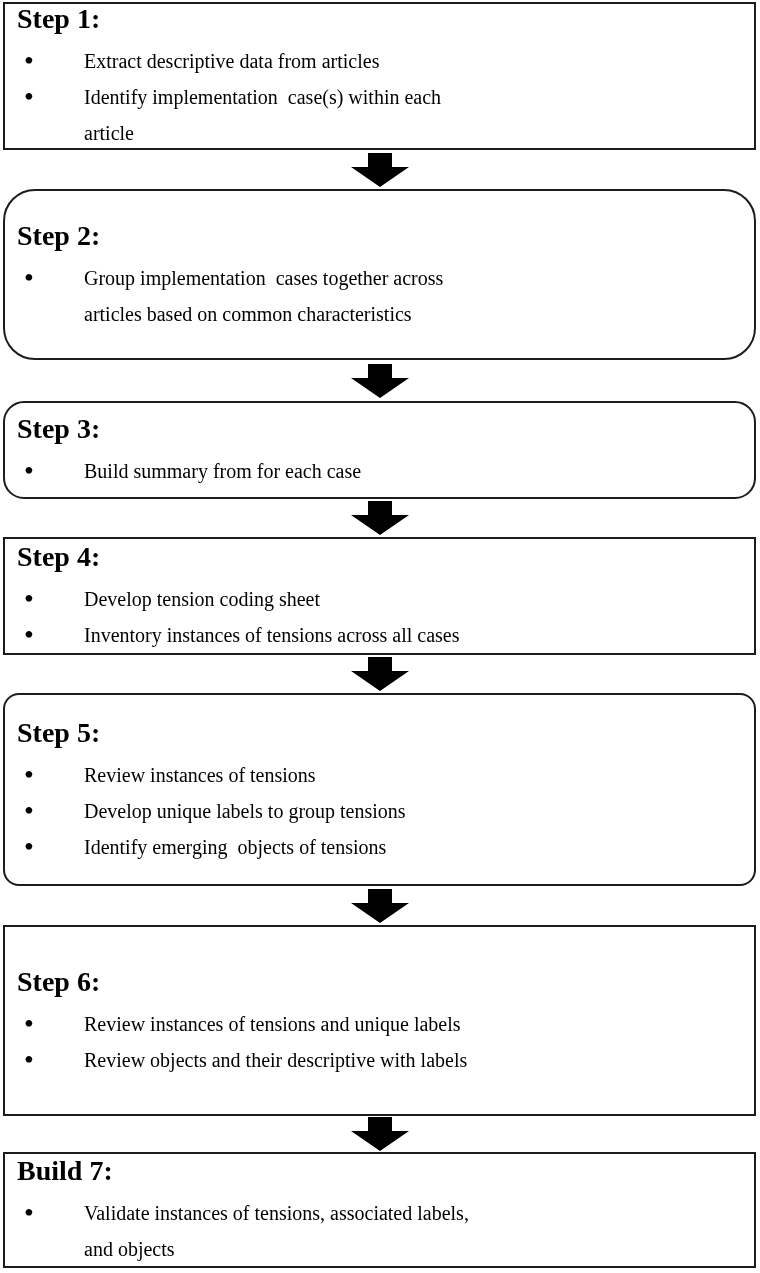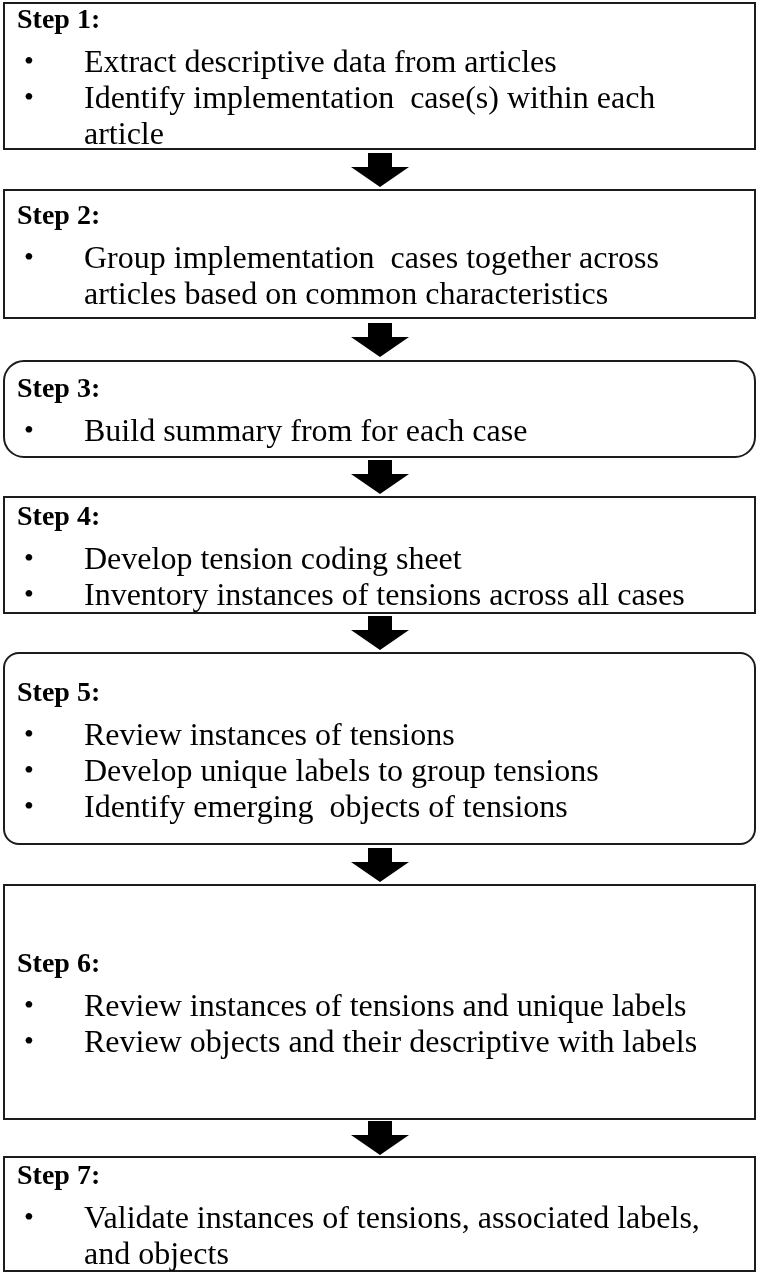--- a/index.html
+++ b/index.html
@@ -32,25 +32,25 @@
     background: var(--box_background);
     border: 2.5px solid var(--border);
     display: flex;
     flex-direction: column;
     justify-content: center;
     padding-left: 12px;
     padding-right: 16px;
     flex: 0 0 auto;
   }
   .s1 { height: 148px; }
-  .s2 { height: 130px; }
+  .s2 { height: 171px; border-radius: 32px; }
   .s3 { height: 98px; border-radius: 21px;  }
   .s4 { height: 118px; }
   .s5 { height: 193px; border-radius: 16px; }
-  .s6 { height: 236px; }
+  .s6 { height: 191px; }
   .s7 { height: 116px; }
   .g1 { height: 39px; } .g2 { height: 41px; } .g3 { height: 38px; }
   .g4 { height: 38px; } .g5 { height: 39px; } .g6 { height: 36px; }
   .step-title {
     margin: 0 0 6px 0;
     font-size: 28px;
     line-height: 36px;
     font-weight: bold;
     white-space: pre-wrap;
   }
@@ -65,21 +65,21 @@
     padding-left: 7px;
   }
   .bullet-marker {
     flex: 0 0 60px;
     width: 60px;
     font-size: 28px;
     line-height: 36px;
   }
   .bullet-text {
     flex: 1 1 auto;
-    font-size: 32px;
+    font-size: 20px;
     line-height: 36px;
     white-space: pre-wrap;
   }
   .arrow-row {
     flex: 0 0 auto;
     display: flex;
     align-items: center;
     justify-content: center;
   }
   .arrow-row svg { display: block; }
@@ -202,21 +202,21 @@
     </ul>
   </section>
 
   <div class="arrow-row g6">
     <svg width="58" height="34" viewBox="0 0 58 34" aria-hidden="true">
       <path d="M17 0 H41 V14 H58 L29 34 L0 14 H17 Z"></path>
     </svg>
   </div>
 
   <section class="step-box s7">
-    <h2 class="step-title">Step 7:</h2>
+    <h2 class="step-title">Build 7:</h2>
     <ul class="bullets">
       <li>
         <span class="bullet-marker">•</span>
         <span class="bullet-text">Validate instances of tensions, associated labels,
 and objects</span>
       </li>
     </ul>
   </section>
 
 </div>

